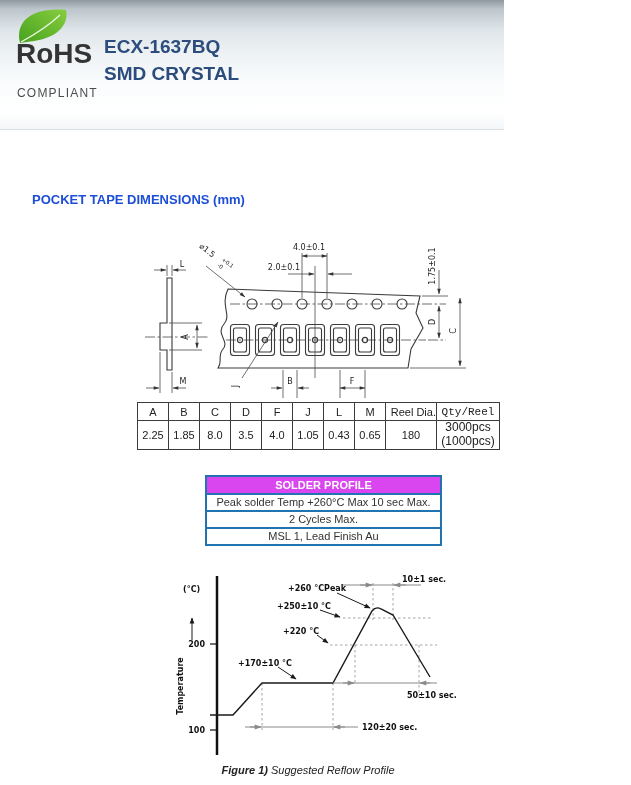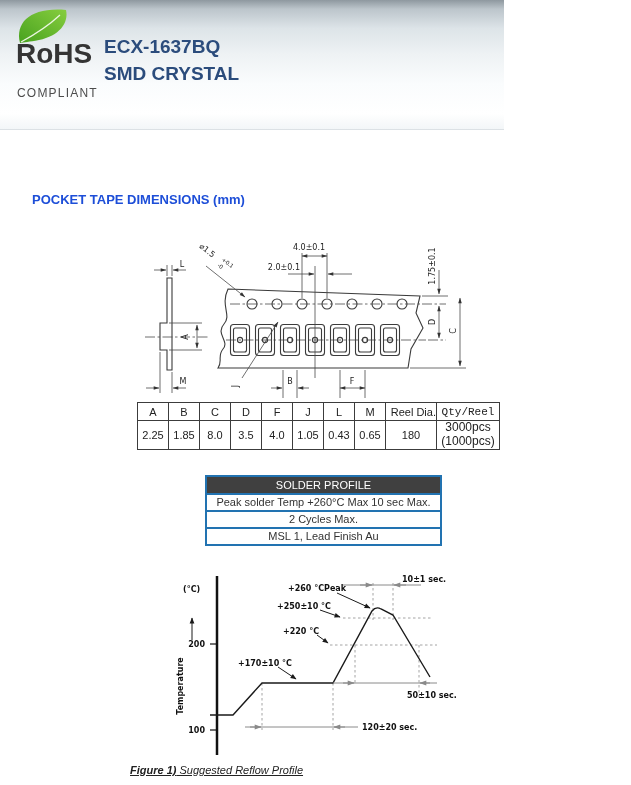--- a/index.html
+++ b/index.html
@@ -36,35 +36,35 @@
         font-size:11px;color:#222;text-align:center;}
   .dims th,.dims td{border:1px solid #3c3c3c;padding:0;}
   .dims th{font-weight:normal;height:17px;}
   .dims td{height:27px;vertical-align:middle;}
   .cw{width:30px;} .cr{width:50px;text-align:right;} .cq{width:62px;font-family:Liberation Mono, monospace;}
   .qty{white-space:pre-line;font-size:12px;line-height:1.15;}
 
   
   .solder{position:absolute;left:205px;top:475px;width:233px;border:2px solid #2273b1;
           font-size:11px;color:#333;text-align:center;background:#fff;}
-  .solder-h{background:#404040;color:#fff;font-weight:normal;height:16px;line-height:16px;}
+  .solder-h{background:#d946ef;color:#fff;font-weight:bold;height:16px;line-height:16px;}
   .solder-r{height:15px;line-height:15px;border-top:2px solid #2273b1;background:#fff;}
 
   
   .chart{position:absolute;left:160px;top:563px;}
   .chart .ax{stroke:#111;stroke-width:2.5;}
   .chart .cv{stroke:#1a1a1a;stroke-width:1.4;fill:none;}
   .chart .gd{stroke:#9a9a9a;stroke-width:0.9;stroke-dasharray:2.5,2.5;fill:none;}
   .chart .dm{stroke:#8a8a8a;stroke-width:1;fill:none;}
   .chart .an{stroke:#1a1a1a;stroke-width:1;fill:none;}
   .chart .tk{stroke:#111;stroke-width:1.2;}
   .chart text{font-size:8px;font-weight:bold;fill:#111;}
 
-  .caption{position:absolute;left:130px;top:764px;width:340px;text-align:left;
-           font-size:11px;font-style:italic;color:#222;text-decoration:underline;}
+  .caption{position:absolute;left:138px;top:764px;width:340px;text-align:center;
+           font-size:11px;font-style:italic;color:#222;}
   .caption .b{font-weight:bold;}
 </style>
 </head>
 <body>
 
 <div class="page">
 
   <div class="hdr">
     <div class="rohs">
       <svg width="62" height="42" viewBox="0 0 62 42">

